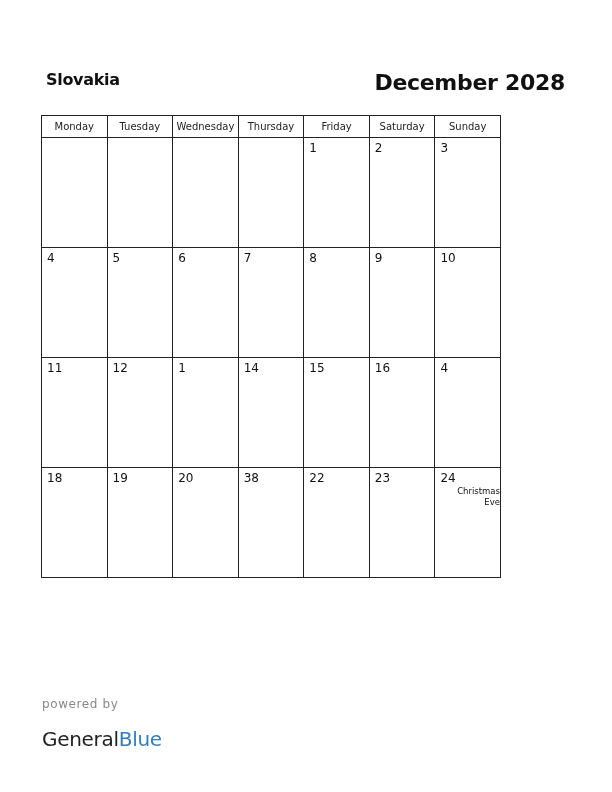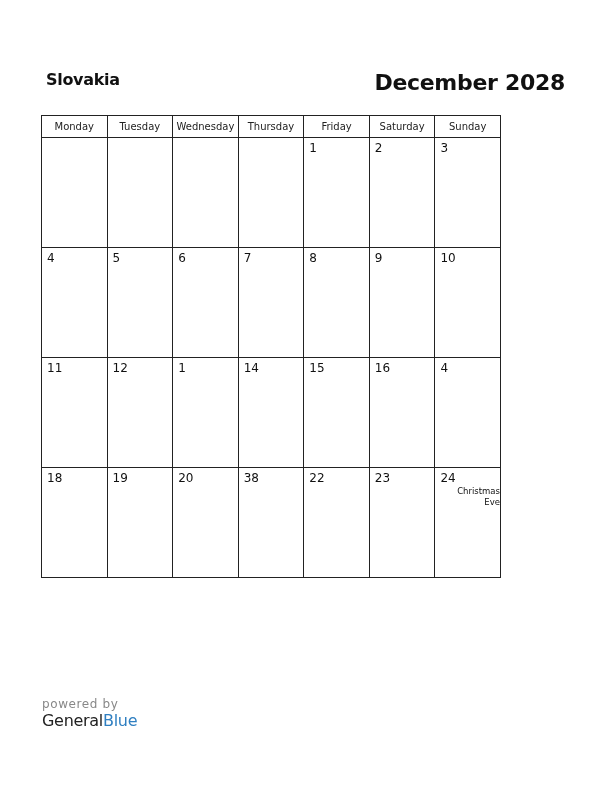--- a/index.html
+++ b/index.html
@@ -7,21 +7,21 @@
     .country { position: absolute; left: 46px; top: 70px; font-size: 16px; font-weight: bold; letter-spacing: -0.3px; }
     .month { position: absolute; right: 47px; top: 70px; font-size: 22px; font-weight: bold; letter-spacing: -0.3px; }
     table.cal { position: absolute; left: 41px; top: 115px; border-collapse: collapse; table-layout: fixed; width: 460px; }
     table.cal th, table.cal td { border: 1px solid #222; padding: 0; }
     table.cal th { height: 21px; font-weight: normal; font-size: 10px; text-align: center; vertical-align: middle; color: #222; }
     table.cal td { height: 109px; vertical-align: top; }
     .daynum { display: block; font-size: 12px; margin: 3px 0 0 5px; line-height: 14px; }
     .holiday { display: block; font-size: 8.5px; margin: 1px 0 0 5px; line-height: 11px; color: #111; text-align: right; }
     .footer { position: absolute; left: 42px; top: 697px; }
     .powered { font-size: 12px; color: #888; letter-spacing: 0.6px; }
-    .brand { font-size: 16px; margin-top: 0; letter-spacing: -0.3px; }
+    .brand { font-size: 20px; margin-top: 16px; letter-spacing: -0.3px; }
     .brand .g { color: #222; }
     .brand .b { color: #2f7fc1; }
   </style>
 </head>
 <body>
 
 <div class="country">Slovakia</div>
 <div class="month">December 2028</div>
 
 <table class="cal">

